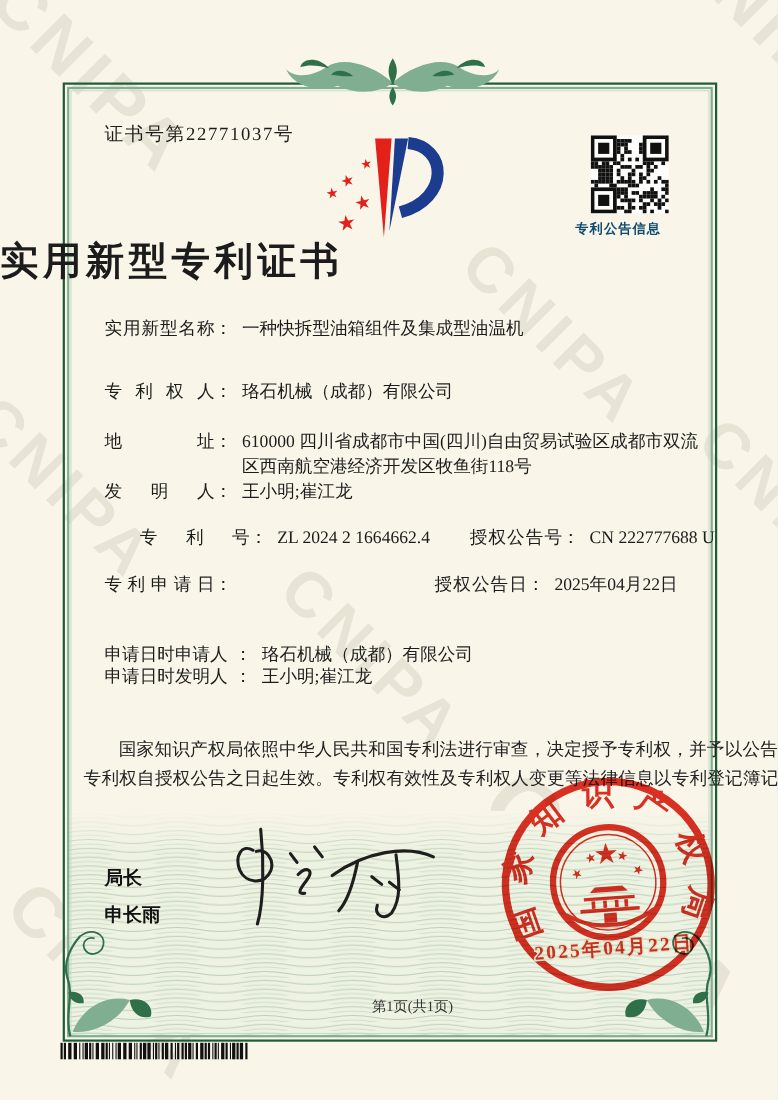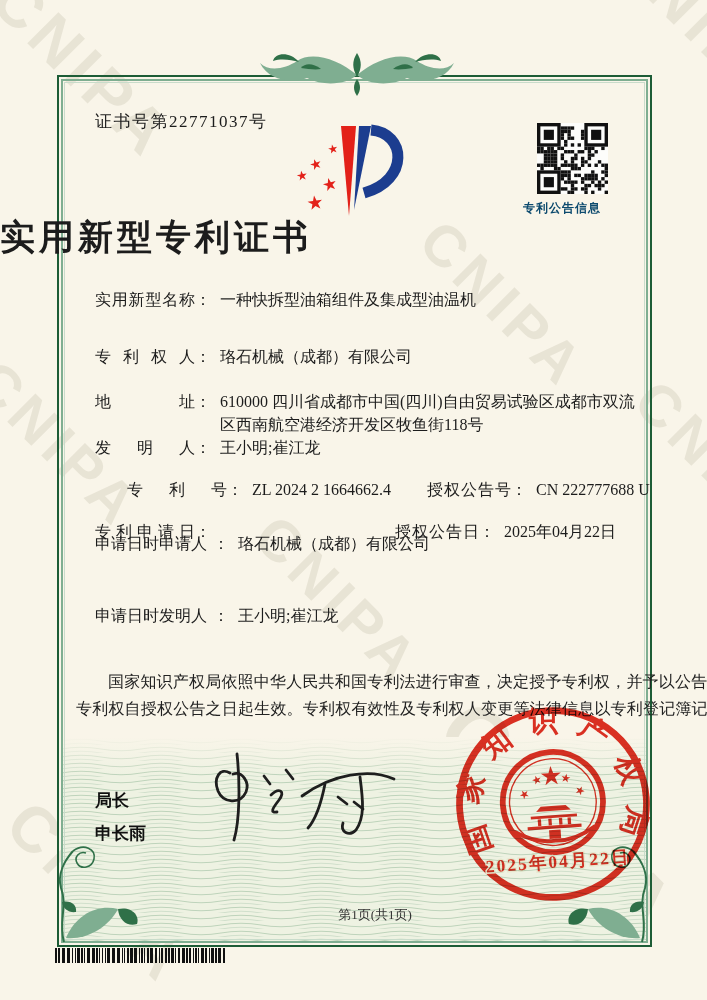--- a/index.html
+++ b/index.html
@@ -42,21 +42,21 @@
   .val{flex:1;}
   .rcol{position:absolute; left:300px; top:0; width:250px; display:flex;}
   .lbl-r{flex:0 0 84px; width:84px; text-align:justify; text-align-last:justify;}
   
   .decl{position:absolute; left:76px; top:668px; width:566px; z-index:2;
     font-size:16px; color:#222; line-height:27px; letter-spacing:0.2px;}
   .decl .l1{text-indent:2em; white-space:nowrap;}
   .decl .l2{white-space:nowrap;}
   
   .director{position:absolute; left:95px; top:784px; z-index:4;
-    font-family:Liberation Serif, serif; font-weight:bold;
+    font-family:Liberation Mono, monospace; font-weight:bold;
     font-size:17px; line-height:33px; color:#111;}
   .sig{position:absolute; left:198px; top:742px; z-index:4;}
   .seal{position:absolute; left:447px; top:698px; width:212px; height:212px; z-index:5;
     opacity:0.94; transform:rotate(-4deg); mix-blend-mode:multiply;}
   .footer{position:absolute; left:57px; top:906px; width:636px; text-align:center;
     font-size:13px; color:#333; z-index:2;}
   .barcode{position:absolute; left:55px; top:948px; width:175px; height:15px; z-index:2;
     display:flex; align-items:stretch;}
   .barcode div{background:#111;}
 </style>
@@ -337,21 +337,21 @@
   <div class="row" style="top:520px;">
     <span class="lbl">专利申请日</span>
     <span class="colon">：</span>
     <span class="rcol">
       <span class="lbl-r">授权公告日</span>
       <span class="colon">：</span>
       <span class="val">2025年04月22日</span>
     </span>
   </div>
 
-  <div class="row" style="top:532px;">
+  <div class="row" style="top:584px;">
     <span class="lbl lbl-wide">申请日时申请人</span>
     <span class="colon">：</span>
     <span class="val">珞石机械（成都）有限公司</span>
   </div>
 
   <div class="row" style="top:604px;">
     <span class="lbl lbl-wide">申请日时发明人</span>
     <span class="colon">：</span>
     <span class="val">王小明;崔江龙</span>
   </div>

